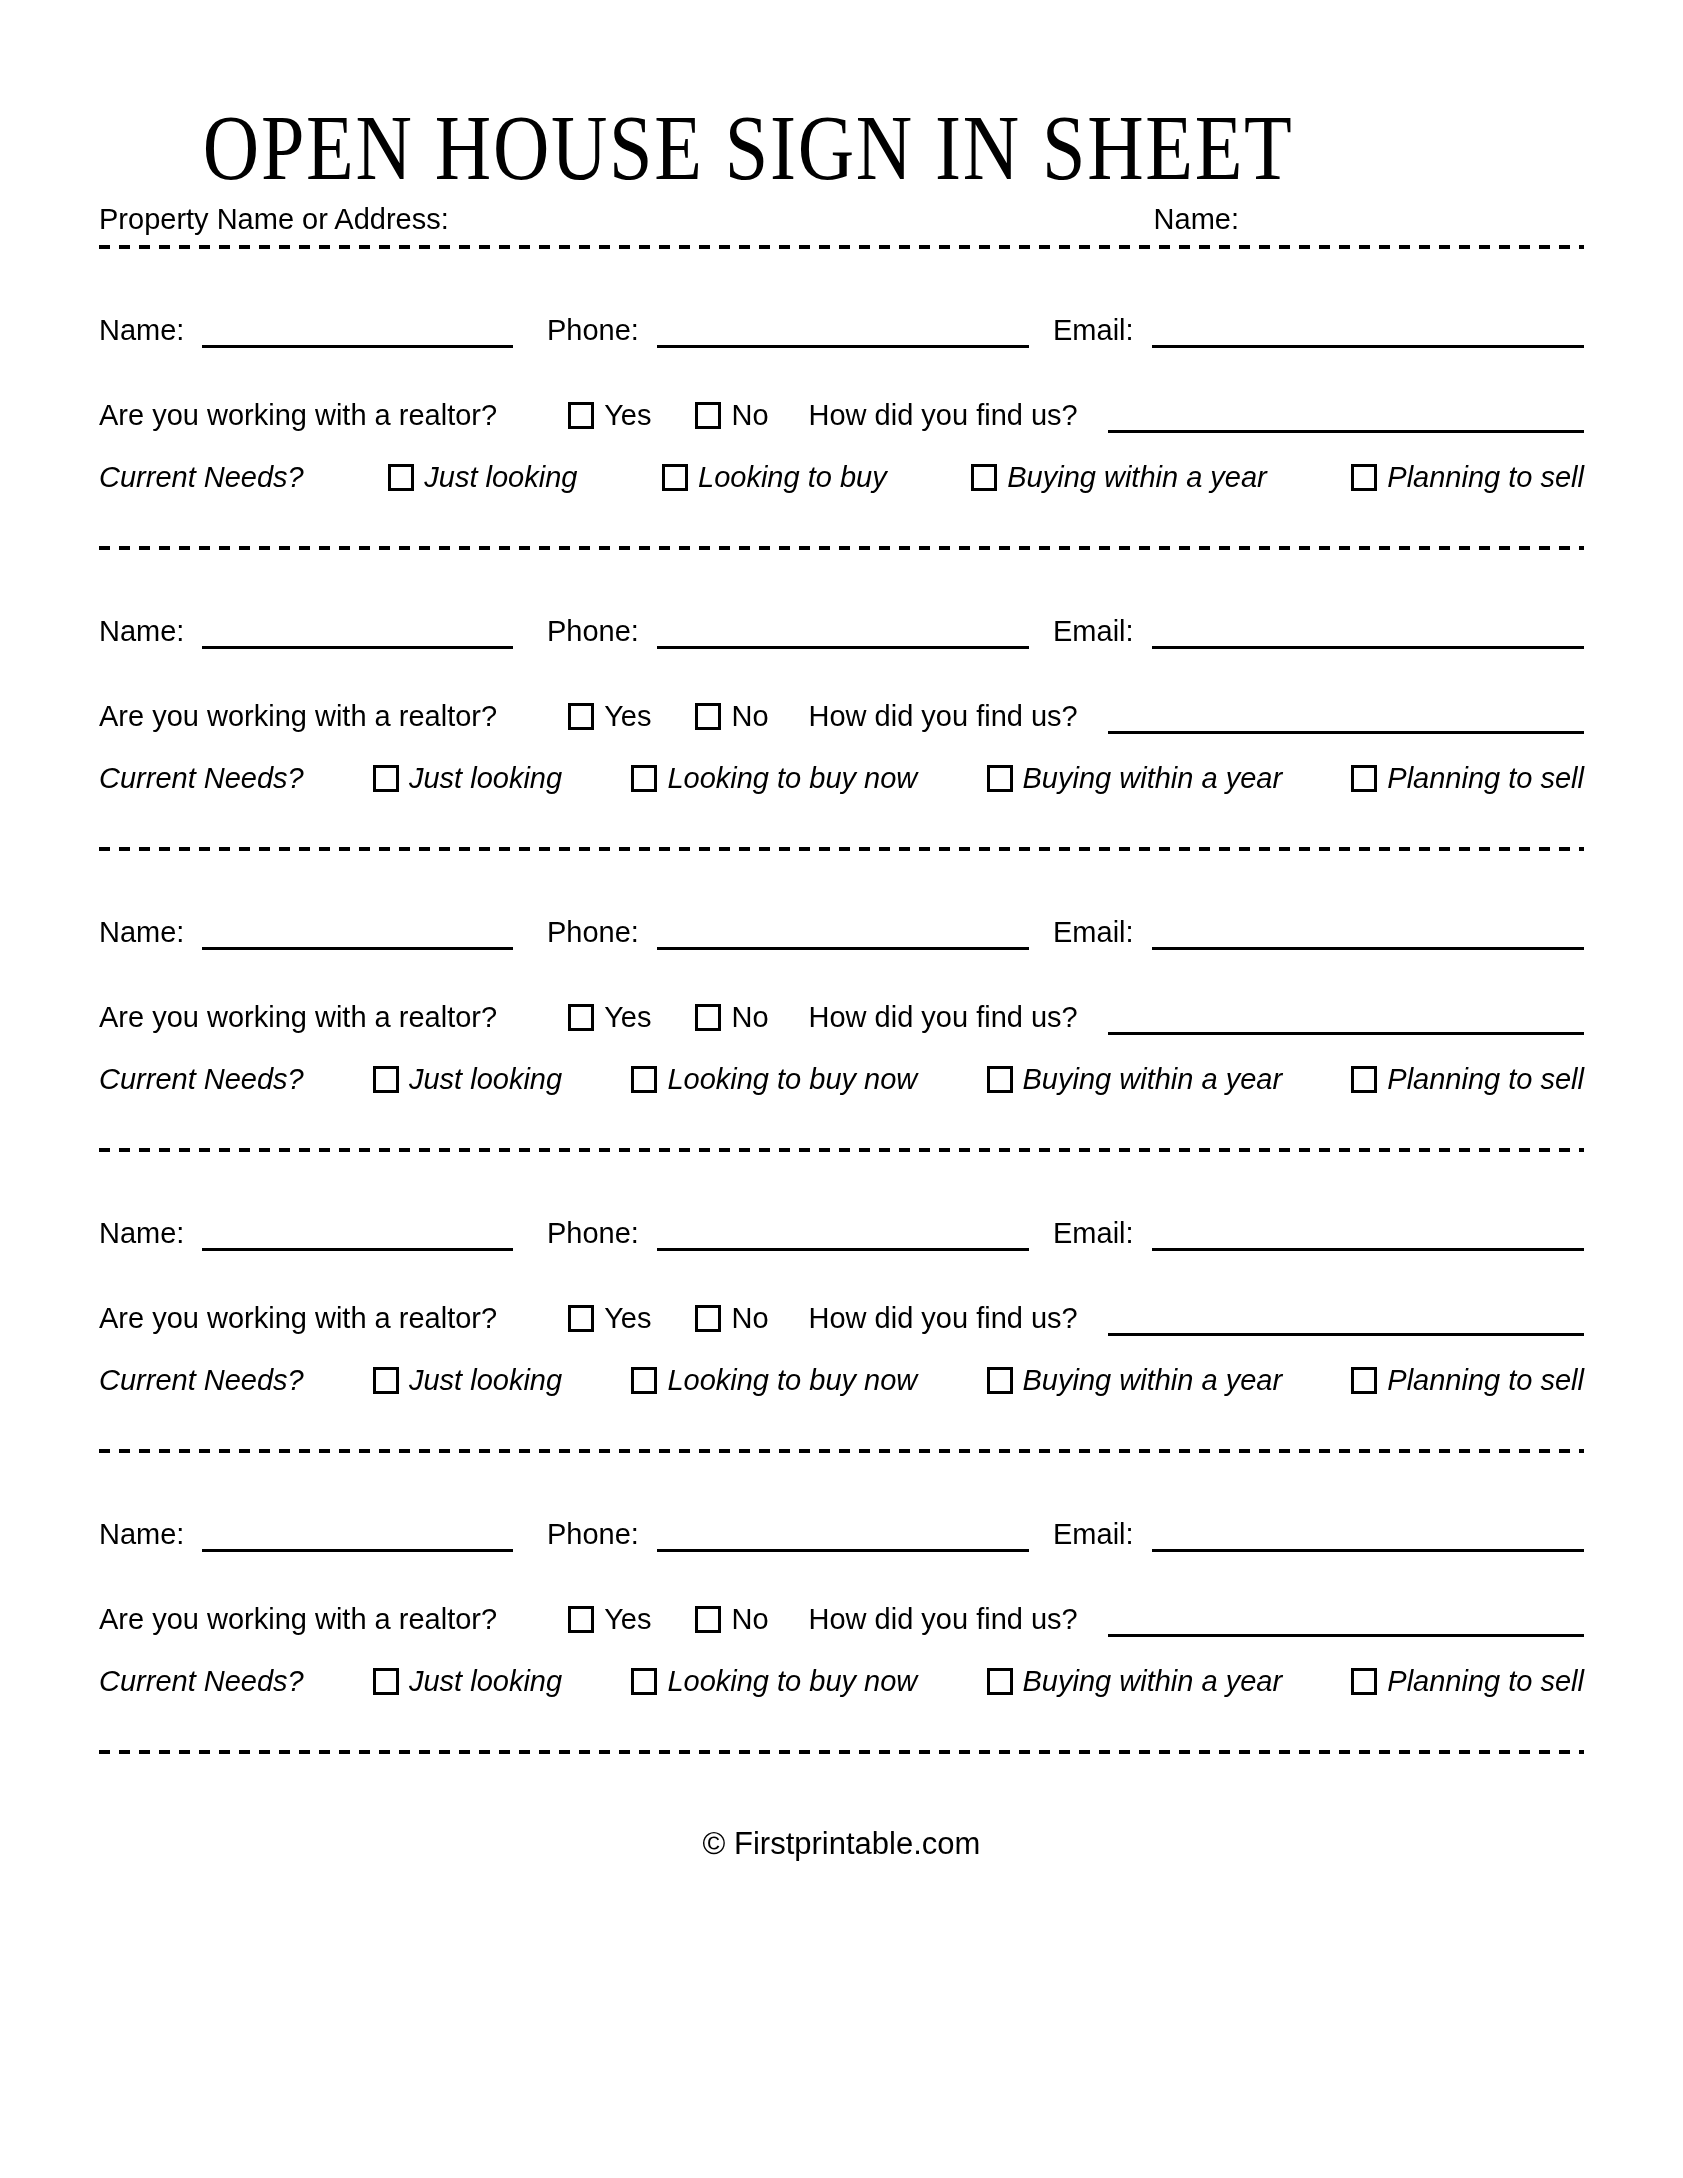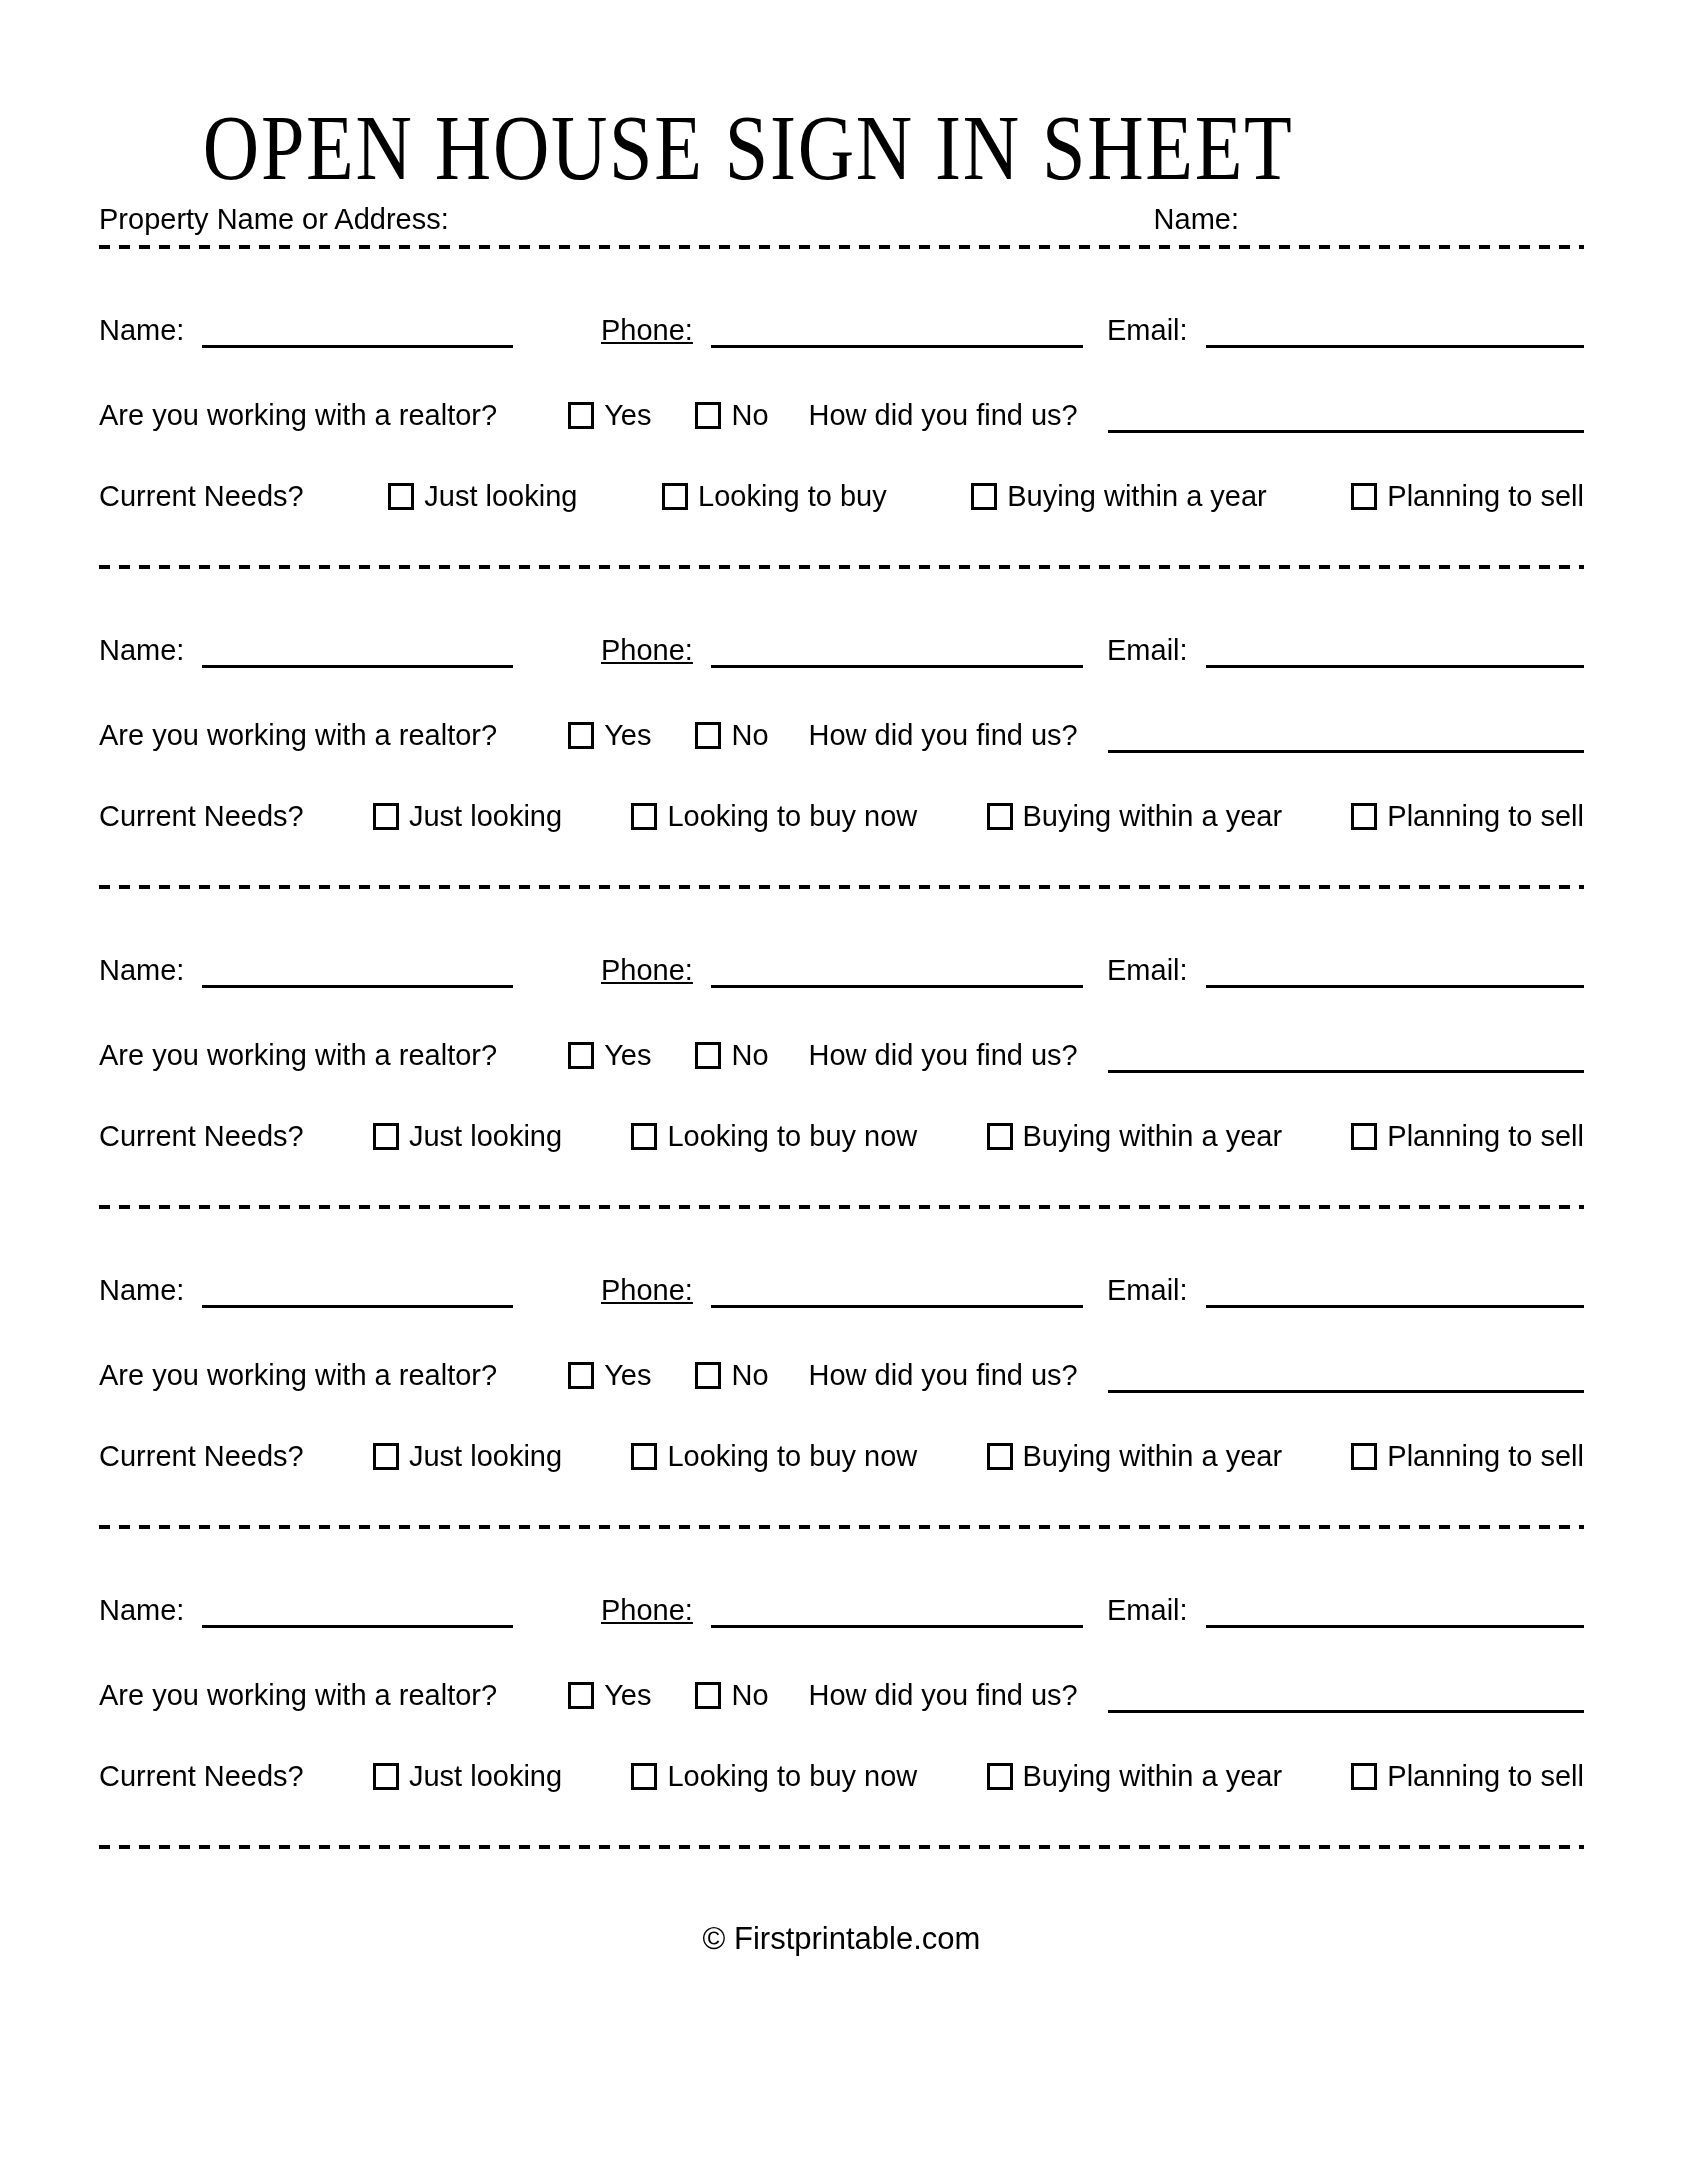--- a/index.html
+++ b/index.html
@@ -41,31 +41,31 @@
   }
   .date-lbl { margin-left: auto; margin-right: 345px; }
   .dash-line, .separator {
     height: 4px;
     background: repeating-linear-gradient(90deg, #000 0 11px, transparent 11px 20px);
   }
   .dash-line { margin-top: 8px; }
   .row { display: flex; align-items: flex-end; }
   .name-row    { margin-top: 63px; }
   .realtor-row { margin-top: 49px; gap: 16px; }
-  .needs-row   { margin-top: 45px; justify-content: space-between; }
+  .needs-row   { margin-top: 26px; justify-content: space-between; font-style: italic; }
   .separator   { margin-top: 51px; }
   .fill-line {
     flex: 1 1 auto;
     border-bottom: 3px solid #000;
     min-width: 40px;
   }
   .group { display: flex; align-items: flex-end; }
   .group .lbl { margin-right: 18px; }
   .g-name  { width: 414px; }
-  .g-phone { width: 482px; margin-left: 88px; text-decoration: underline; }
+  .g-phone { width: 482px; margin-left: 34px; }
   .g-email { flex: 1; margin-left: 24px; }
   .cb { display: flex; align-items: flex-end; white-space: nowrap; }
   .box {
     box-sizing: content-box;
     width: 20px; height: 21px;
     border: 3px solid #000;
     background: #fff;
     margin-right: 10px;
     margin-bottom: 4px;
     flex: 0 0 auto;

